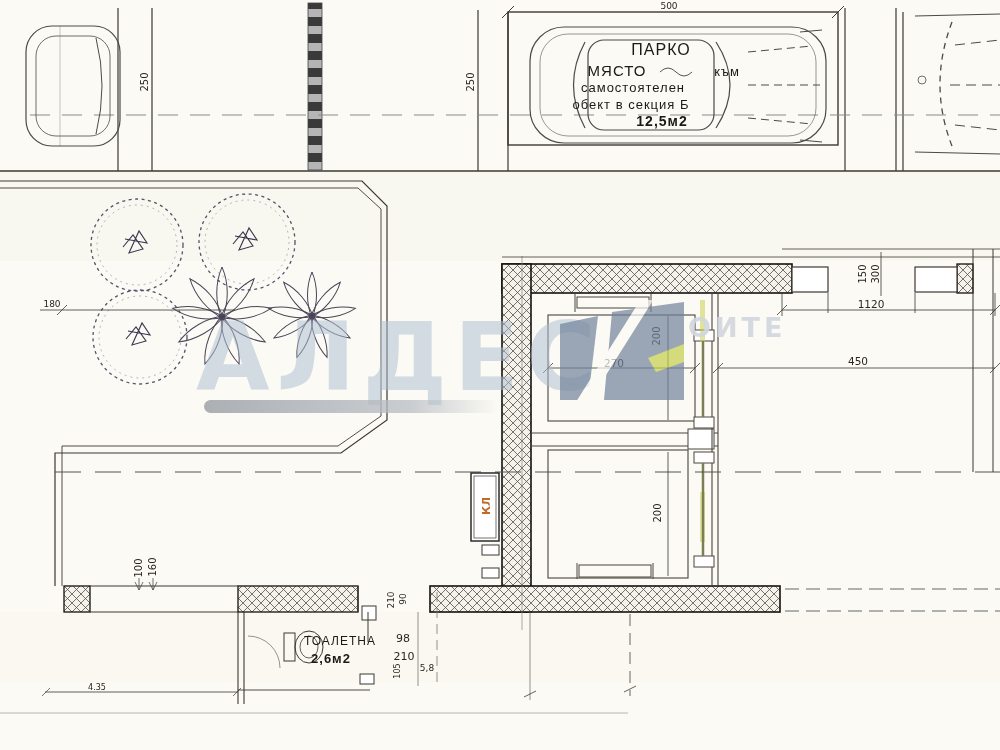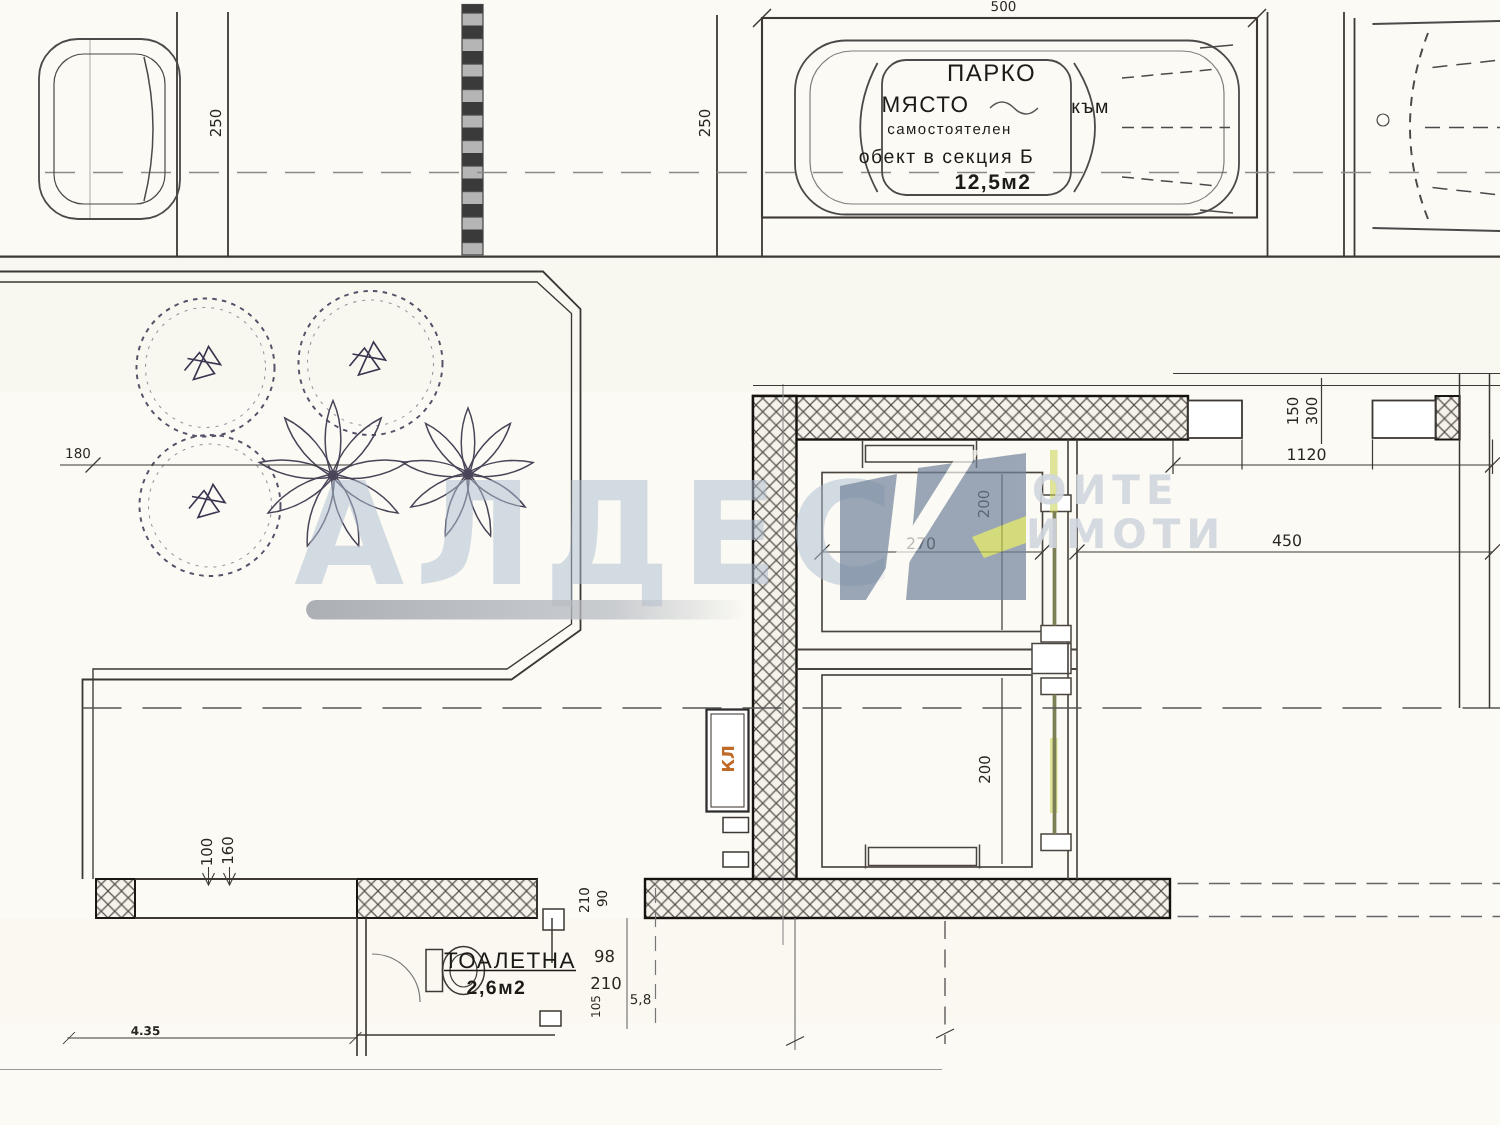--- a/index.html
+++ b/index.html
@@ -225,21 +225,21 @@
       <path d="M139,578 L139,590 M153,578 L153,590 M135,582 L139,590 L143,582 M149,582 L153,590 L157,582" stroke-width="0.7"></path>
 
       <path d="M660,72 q8,-8 16,0 q8,8 16,0" stroke="#555" stroke-width="1"></path>
     </g>
   </svg>
 
   <div>
     <span class="lbl park" style="left:661px;top:50px;font-size:16px;">ПАРКО</span>
     <span class="lbl park" style="left:617px;top:70px;font-size:15px;">МЯСТО</span>
     <span class="lbl park" style="left:727px;top:71px;font-size:13px;">към</span>
-    <span class="lbl park" style="left:633px;top:87px;font-size:10px;">самостоятелен</span>
+    <span class="lbl park" style="left:633px;top:87px;font-size:13px;">самостоятелен</span>
     <span class="lbl park" style="left:631px;top:104px;font-size:13px;">обект в секция Б</span>
     <span class="lbl park" style="left:662px;top:121px;font-size:14px;font-weight:bold;">12,5м2</span>
   </div>
 
   <span class="lbl vert" style="left:145px;top:82px;font-size:10px;">250</span>
   <span class="lbl vert" style="left:471px;top:82px;font-size:10px;">250</span>
   <span class="lbl" style="left:669px;top:6px;font-size:9px;">500</span>
   <span class="lbl vert" style="left:863px;top:274px;font-size:10px;">150</span>
   <span class="lbl vert" style="left:876px;top:274px;font-size:10px;">300</span>
   <span class="lbl" style="left:871px;top:304px;font-size:10.5px;">1120</span>
@@ -249,34 +249,33 @@
   <span class="lbl vert" style="left:658px;top:513px;font-size:10px;">200</span>
   <span class="lbl vert" style="left:391px;top:600px;font-size:9px;">210</span>
   <span class="lbl vert" style="left:403px;top:599px;font-size:9px;">90</span>
   <span class="lbl vert" style="left:139px;top:568px;font-size:10px;">100</span>
   <span class="lbl vert" style="left:153px;top:567px;font-size:10px;">160</span>
   <span class="lbl" style="left:403px;top:638px;font-size:11px;">98</span>
   <span class="lbl" style="left:404px;top:656px;font-size:11px;">210</span>
   <span class="lbl vert" style="left:398px;top:671px;font-size:8px;">105</span>
   <span class="lbl" style="left:427px;top:668px;font-size:9px;">5,8</span>
   <span class="lbl" style="left:52px;top:304px;font-size:9px;">180</span>
-  <span class="lbl" style="left:97px;top:688px;font-size:8px;font-weight:bold;">4.35</span>
-
-  <span class="lbl park" style="left:340px;top:641px;font-size:15px;text-decoration:underline;">ТОАЛЕТНА</span>
+  <span class="lbl" style="left:97px;top:688px;font-size:8px;">4.35</span>
+
+  <span class="lbl park" style="left:340px;top:641px;font-size:12px;">ТОАЛЕТНА</span>
   <span class="lbl park" style="left:331px;top:658px;font-size:13px;font-weight:bold;">2,6м2</span>
   <span class="lbl vert panel-txt" style="left:486px;top:506px;font-size:11px;">КЛ</span>
 
   <div id="wm">
     <span class="wm-brand">АЛДЕС</span>
     <svg style="position:absolute;left:552px;top:300px;" width="150" height="104" viewBox="0 0 150 104">
       <g opacity="0.7">
         <polygon points="8,100 8,24 46,16 36,100" fill="#72839b"></polygon>
         <polygon points="52,100 60,12 132,2 132,100" fill="#72839b"></polygon>
         <line x1="28" y1="106" x2="96" y2="-2" stroke="#fbfaf4" stroke-width="11"></line>
         <polygon points="96,58 132,44 132,62 104,72" fill="#c3cf4a"></polygon>
       </g>
     </svg>
     <span class="wm-tag" style="left:688px;top:312px;">ОИТЕ</span>
-    <span class="wm-tag" style="left:684px;top:341px;">ИМОТИ</span>
     <div class="wm-bar"></div>
   </div>
 
 </div>
 
 </body></html>

